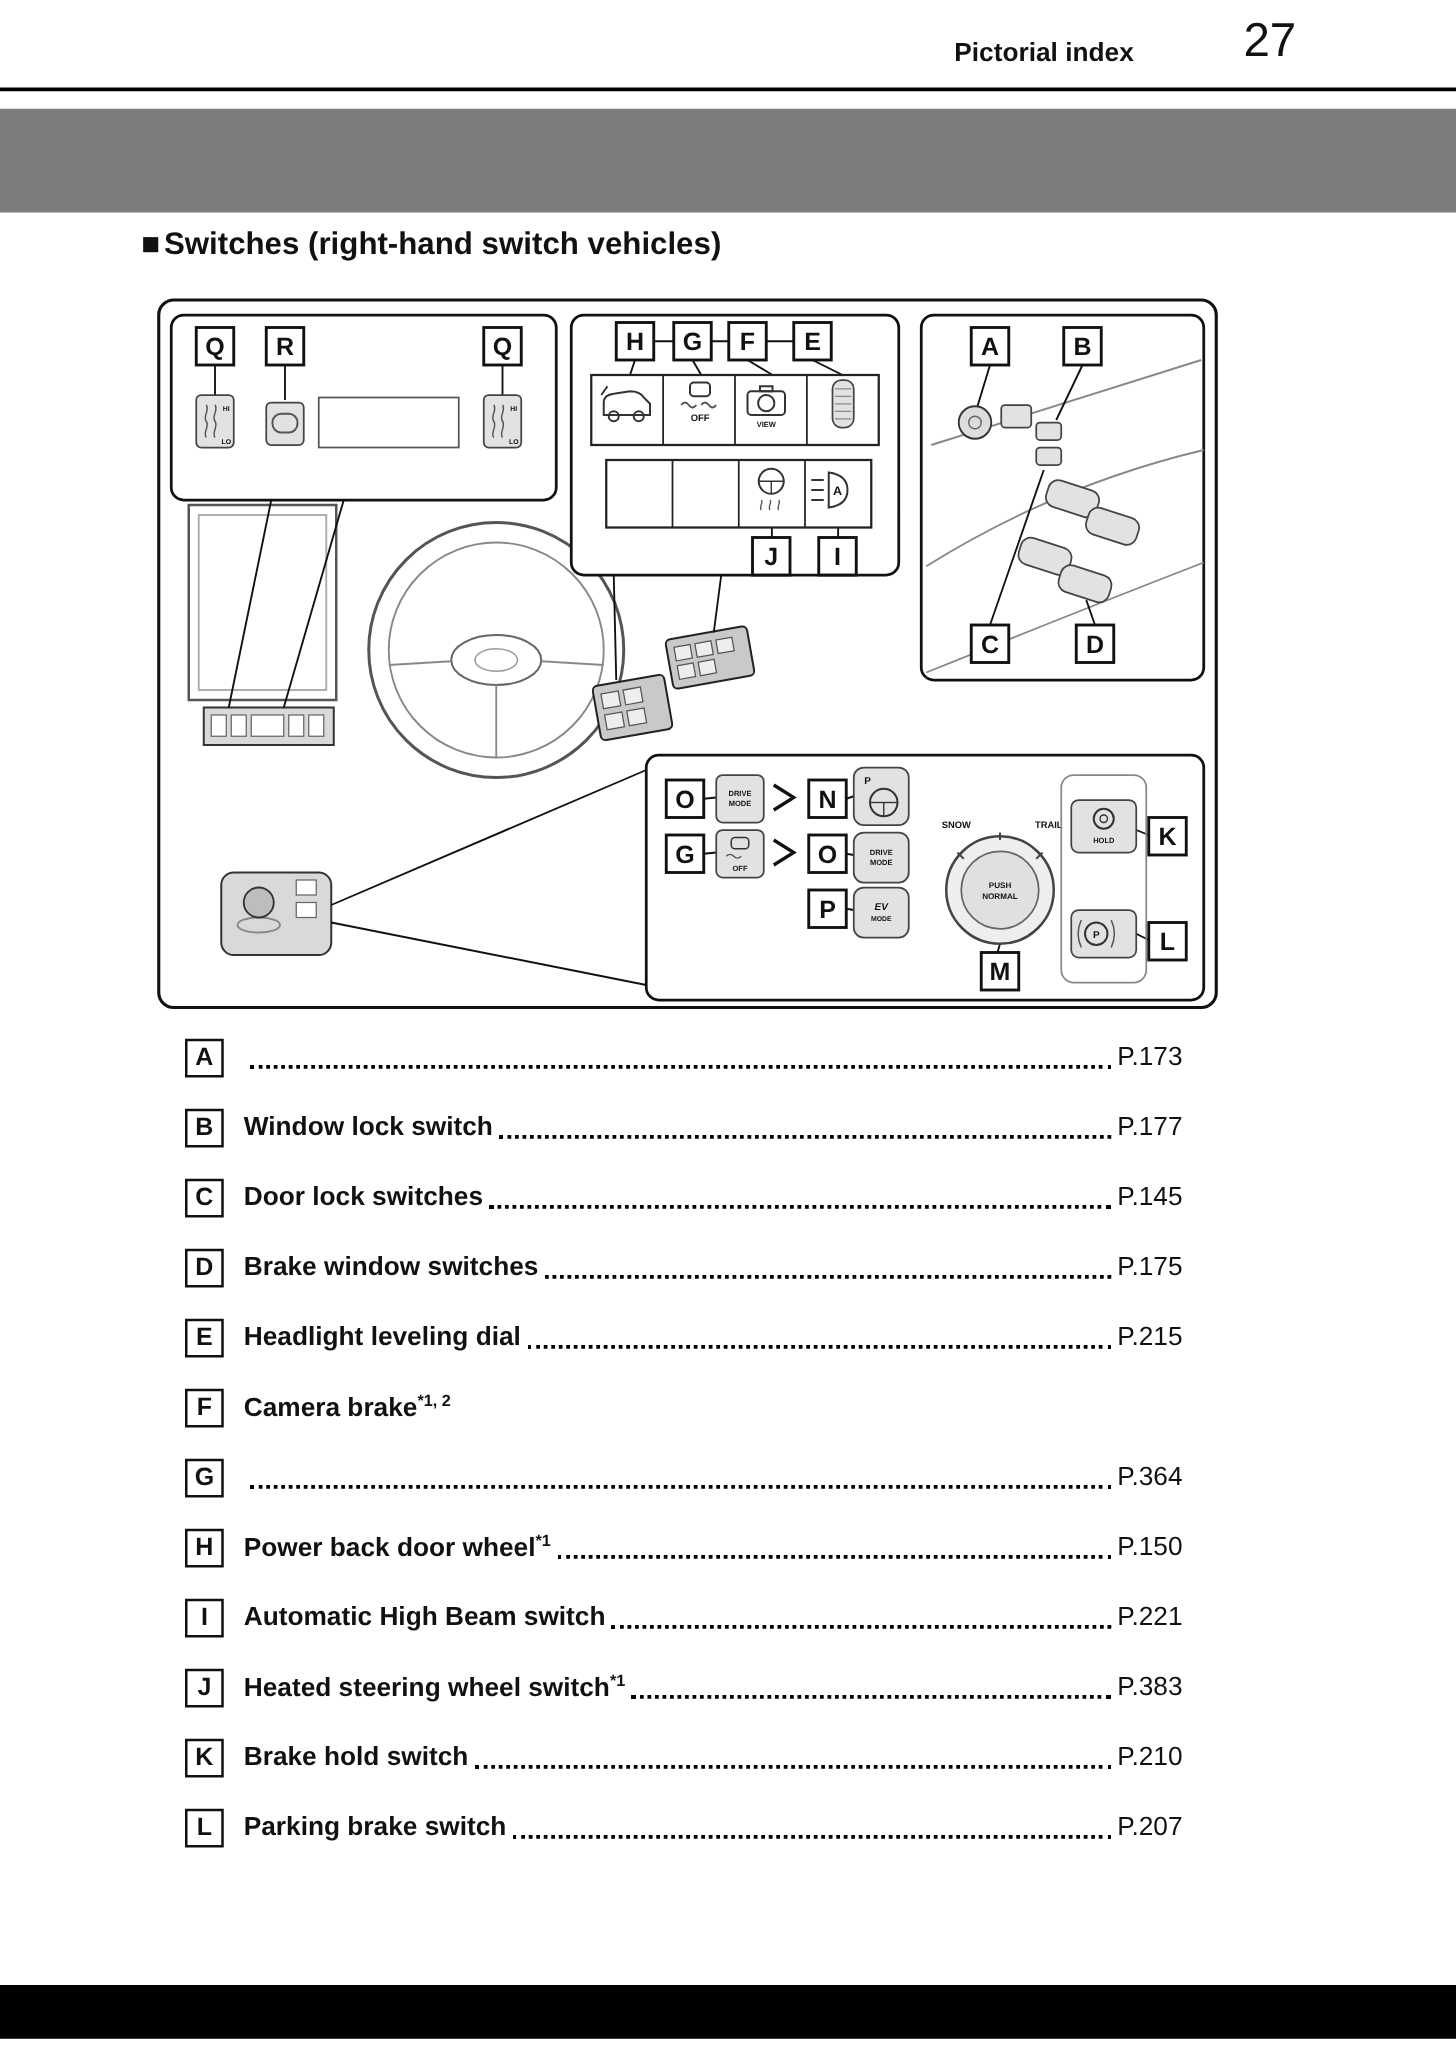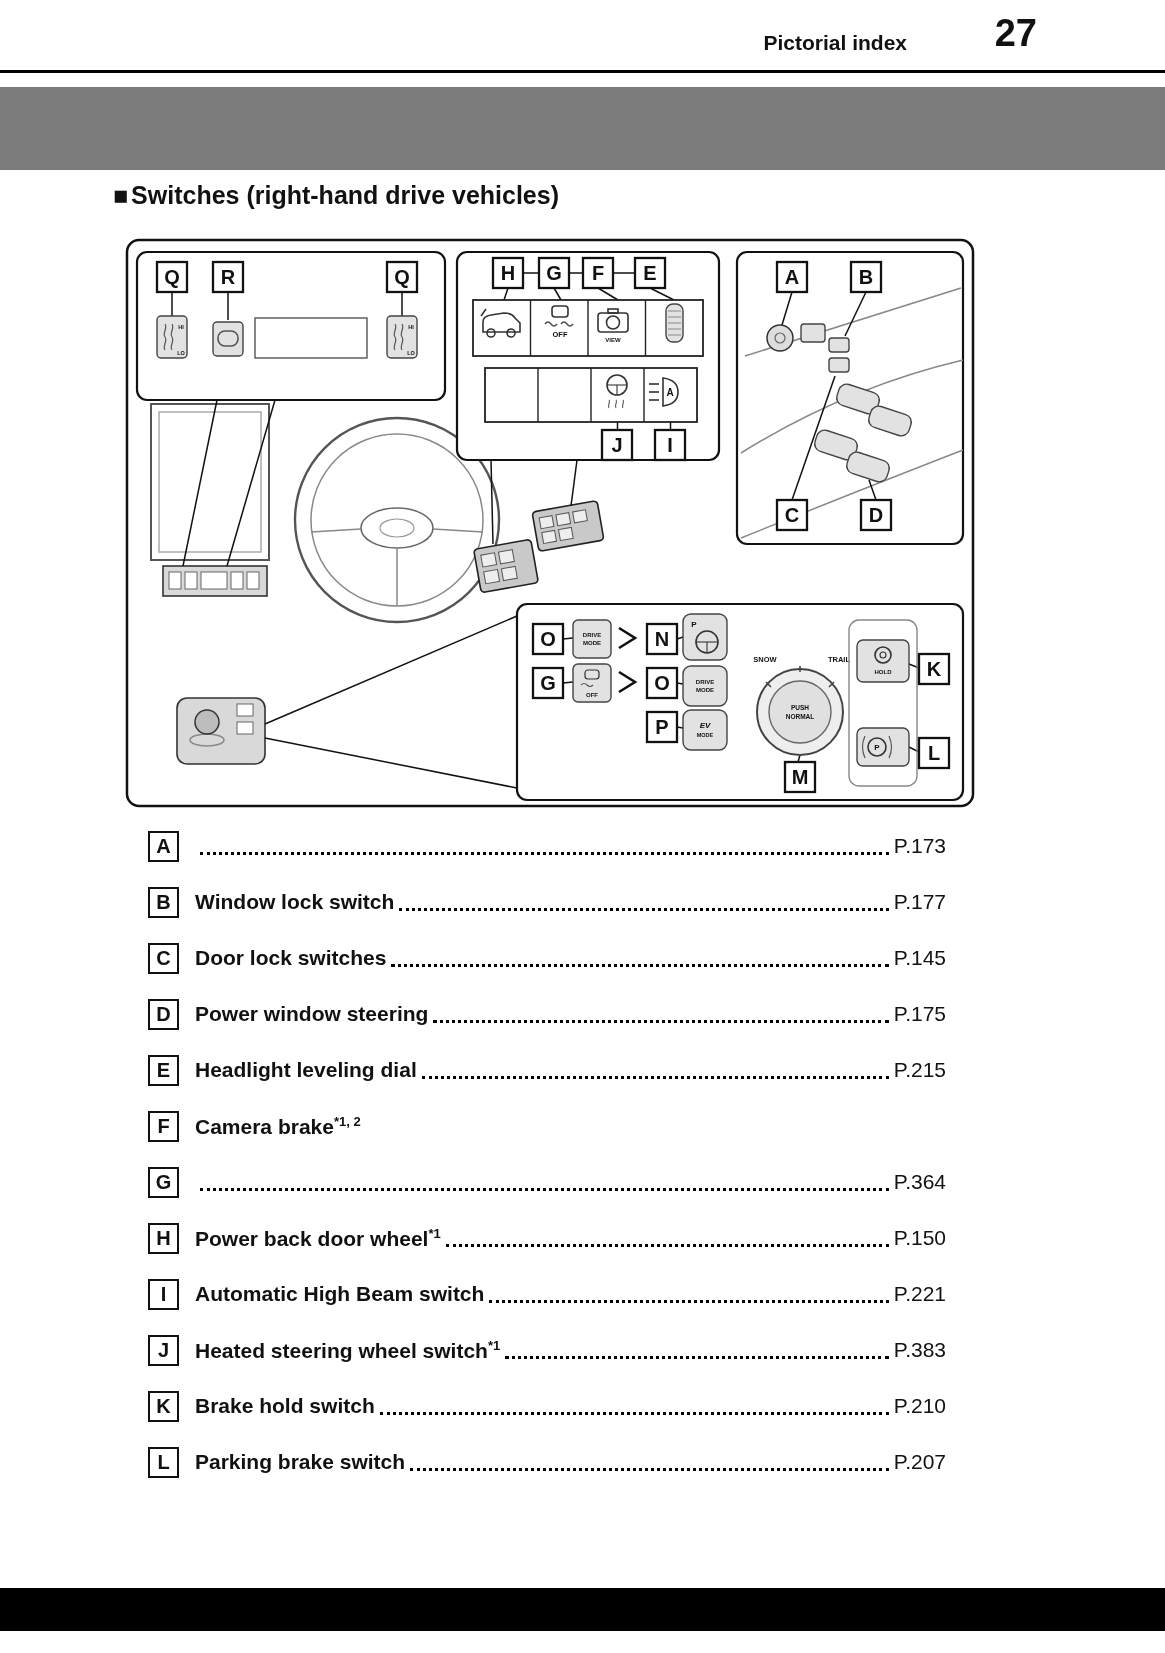--- a/index.html
+++ b/index.html
@@ -1,20 +1,20 @@
 <!DOCTYPE html>
 <html><head>
 <meta charset="utf-8">
 <style>
   *{margin:0;padding:0;box-sizing:border-box}
   body{background:#fff}
   .page{position:relative;width:1165px;height:1653px;background:#fff;
         font-family:"Liberation Sans","DejaVu Sans",sans-serif;color:#111;overflow:hidden}
   .hdr-title{position:absolute;top:31px;right:258px;font-size:21px;font-weight:bold}
-  .hdr-num{position:absolute;top:12px;right:128px;font-size:38px;font-weight:bold}
+  .hdr-num{position:absolute;top:12px;right:128px;font-size:38px;font-weight:normal}
   .rule{position:absolute;top:70px;left:0;width:100%;height:3px;background:#000}
   .band{position:absolute;top:87px;left:0;width:100%;height:83px;background:#7c7c7c}
   .sec{position:absolute;top:181px;left:113px;font-size:25px;font-weight:bold;display:flex;align-items:center;gap:3px}
   .diagram{position:absolute;top:238px;left:125px;width:850px;height:570px}
   .index{position:absolute;top:818px;left:148px;width:798px}
   .row{display:flex;align-items:center;height:56px}
   .kbox{width:31px;height:31px;border:2.5px solid #111;display:flex;align-items:center;justify-content:center;
         font-weight:bold;font-size:20px;flex:0 0 auto;margin-right:16px}
   .lbl{font-size:21px;font-weight:bold;white-space:nowrap}
   .lbl sup{font-size:13px}
@@ -43,21 +43,21 @@
 
 <div class="page">
 
   <div class="hdr-title">Pictorial index</div>
   <div class="hdr-num">27</div>
   <div class="rule"></div>
   <div class="band"></div>
 
   <div class="sec">
     <span>■</span>
-    <span>Switches (right-hand drive vehicles)</span>
+    <span>Switches (right-hand switch vehicles)</span>
   </div>
 
   <div class="diagram">
   <svg viewBox="0 0 850 570" width="850" height="570">
     <rect class="obox" x="2" y="2" width="846" height="566" rx="12"></rect>
 
     <g>
       <rect x="26" y="166" width="118" height="156" class="sketch" style="stroke:#555;stroke-width:2"></rect>
       <rect x="34" y="174" width="102" height="140" class="sketch" style="stroke:#aaa"></rect>
       <rect x="38" y="328" width="104" height="30" fill="#d9d9d9" stroke="#333" stroke-width="1.6"></rect>
@@ -413,21 +413,21 @@
 
     <div class="row">
       <span class="kbox">C</span>
       <span class="lbl"><span>Door lock switches</span></span>
       <span class="leader"></span>
       <span class="pg">P.145</span>
     </div>
 
     <div class="row">
       <span class="kbox">D</span>
-      <span class="lbl"><span>Power window steering</span></span>
+      <span class="lbl"><span>Brake window switches</span></span>
       <span class="leader"></span>
       <span class="pg">P.175</span>
     </div>
 
     <div class="row">
       <span class="kbox">E</span>
       <span class="lbl"><span>Headlight leveling dial</span></span>
       <span class="leader"></span>
       <span class="pg">P.215</span>
     </div>

